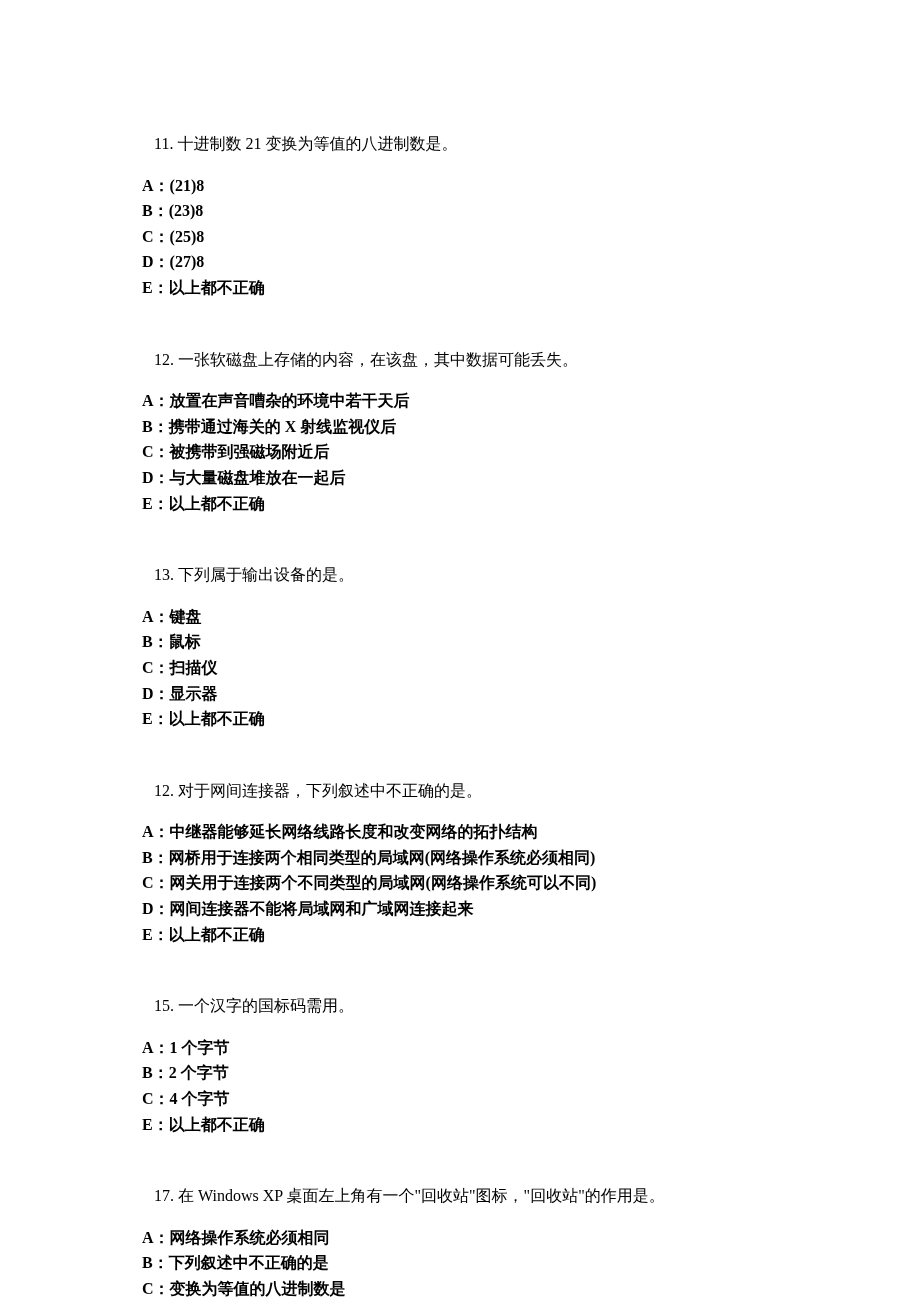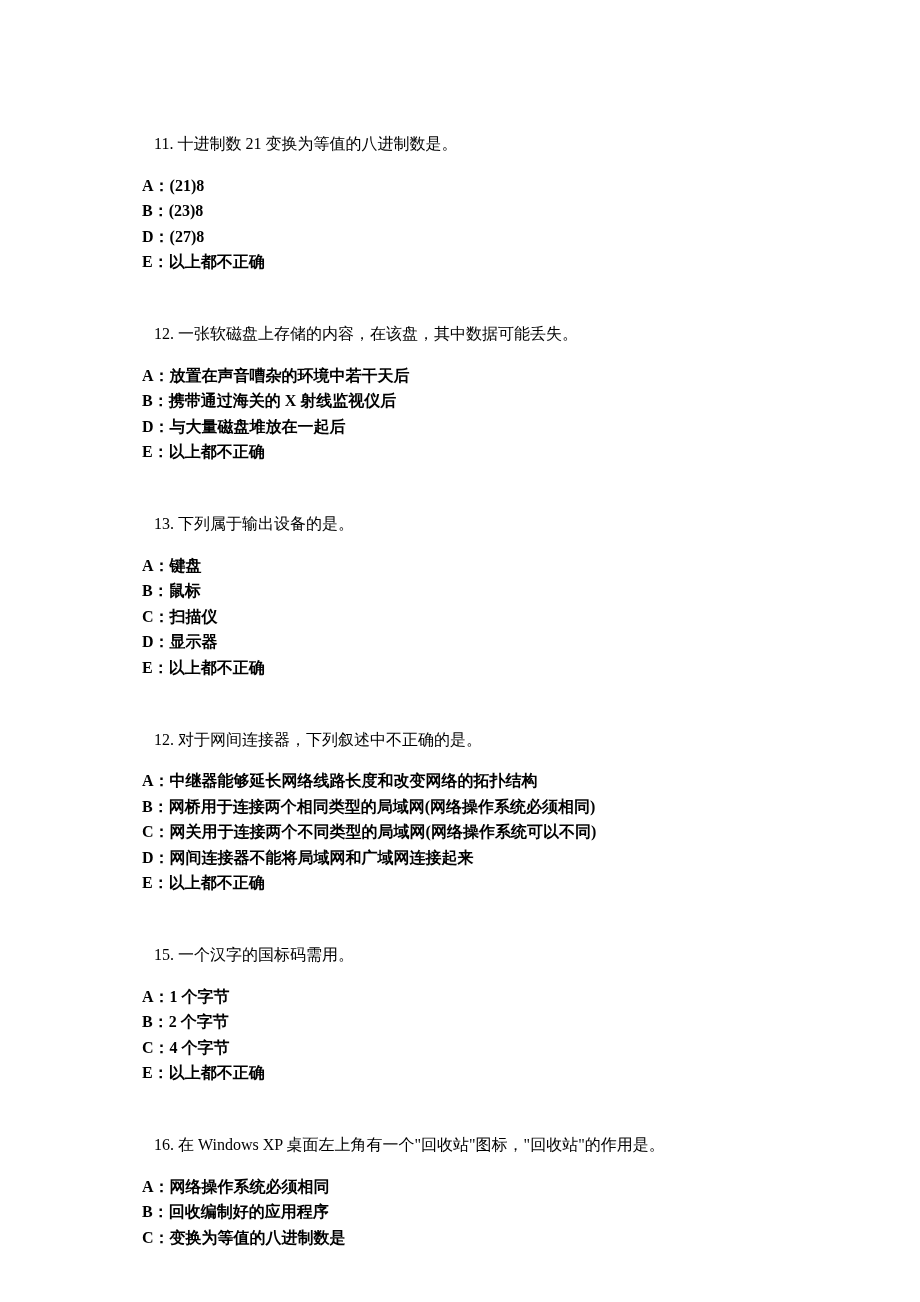--- a/index.html
+++ b/index.html
@@ -30,27 +30,29 @@
   </style>
 </head>
 <body>
 
 <div class="page">
   <div id="questions-container">
       <div class="question">
         <p class="question-text">11. 十进制数 21 变换为等值的八进制数是。</p>
         <p class="option"> A：(21)8</p>
         <p class="option"> B：(23)8</p>
+        <p class="option"> C：(25)8</p>
         <p class="option"> D：(27)8</p>
         <p class="option"> E：以上都不正确</p>
       </div>
       <div class="question">
         <p class="question-text">12. 一张软磁盘上存储的内容，在该盘，其中数据可能丢失。</p>
         <p class="option"> A：放置在声音嘈杂的环境中若干天后</p>
         <p class="option"> B：携带通过海关的 X 射线监视仪后</p>
+        <p class="option"> C：被携带到强磁场附近后</p>
         <p class="option"> D：与大量磁盘堆放在一起后</p>
         <p class="option"> E：以上都不正确</p>
       </div>
       <div class="question">
         <p class="question-text">13. 下列属于输出设备的是。</p>
         <p class="option"> A：键盘</p>
         <p class="option"> B：鼠标</p>
         <p class="option"> C：扫描仪</p>
         <p class="option"> D：显示器</p>
         <p class="option"> E：以上都不正确</p>
@@ -64,19 +66,19 @@
         <p class="option"> E：以上都不正确</p>
       </div>
       <div class="question">
         <p class="question-text">15. 一个汉字的国标码需用。</p>
         <p class="option"> A：1 个字节</p>
         <p class="option"> B：2 个字节</p>
         <p class="option"> C：4 个字节</p>
         <p class="option"> E：以上都不正确</p>
       </div>
       <div class="question">
-        <p class="question-text">16. 在 Windows XP 桌面左上角有一个"回收站"图标，"回收站"的作用是。</p>
+        <p class="question-text">17. 在 Windows XP 桌面左上角有一个"回收站"图标，"回收站"的作用是。</p>
         <p class="option"> A：网络操作系统必须相同</p>
-        <p class="option"> B：回收编制好的应用程序</p>
+        <p class="option"> B：下列叙述中不正确的是</p>
         <p class="option"> C：变换为等值的八进制数是</p>
       </div>
     </div>
 </div>
 
 </body></html>

